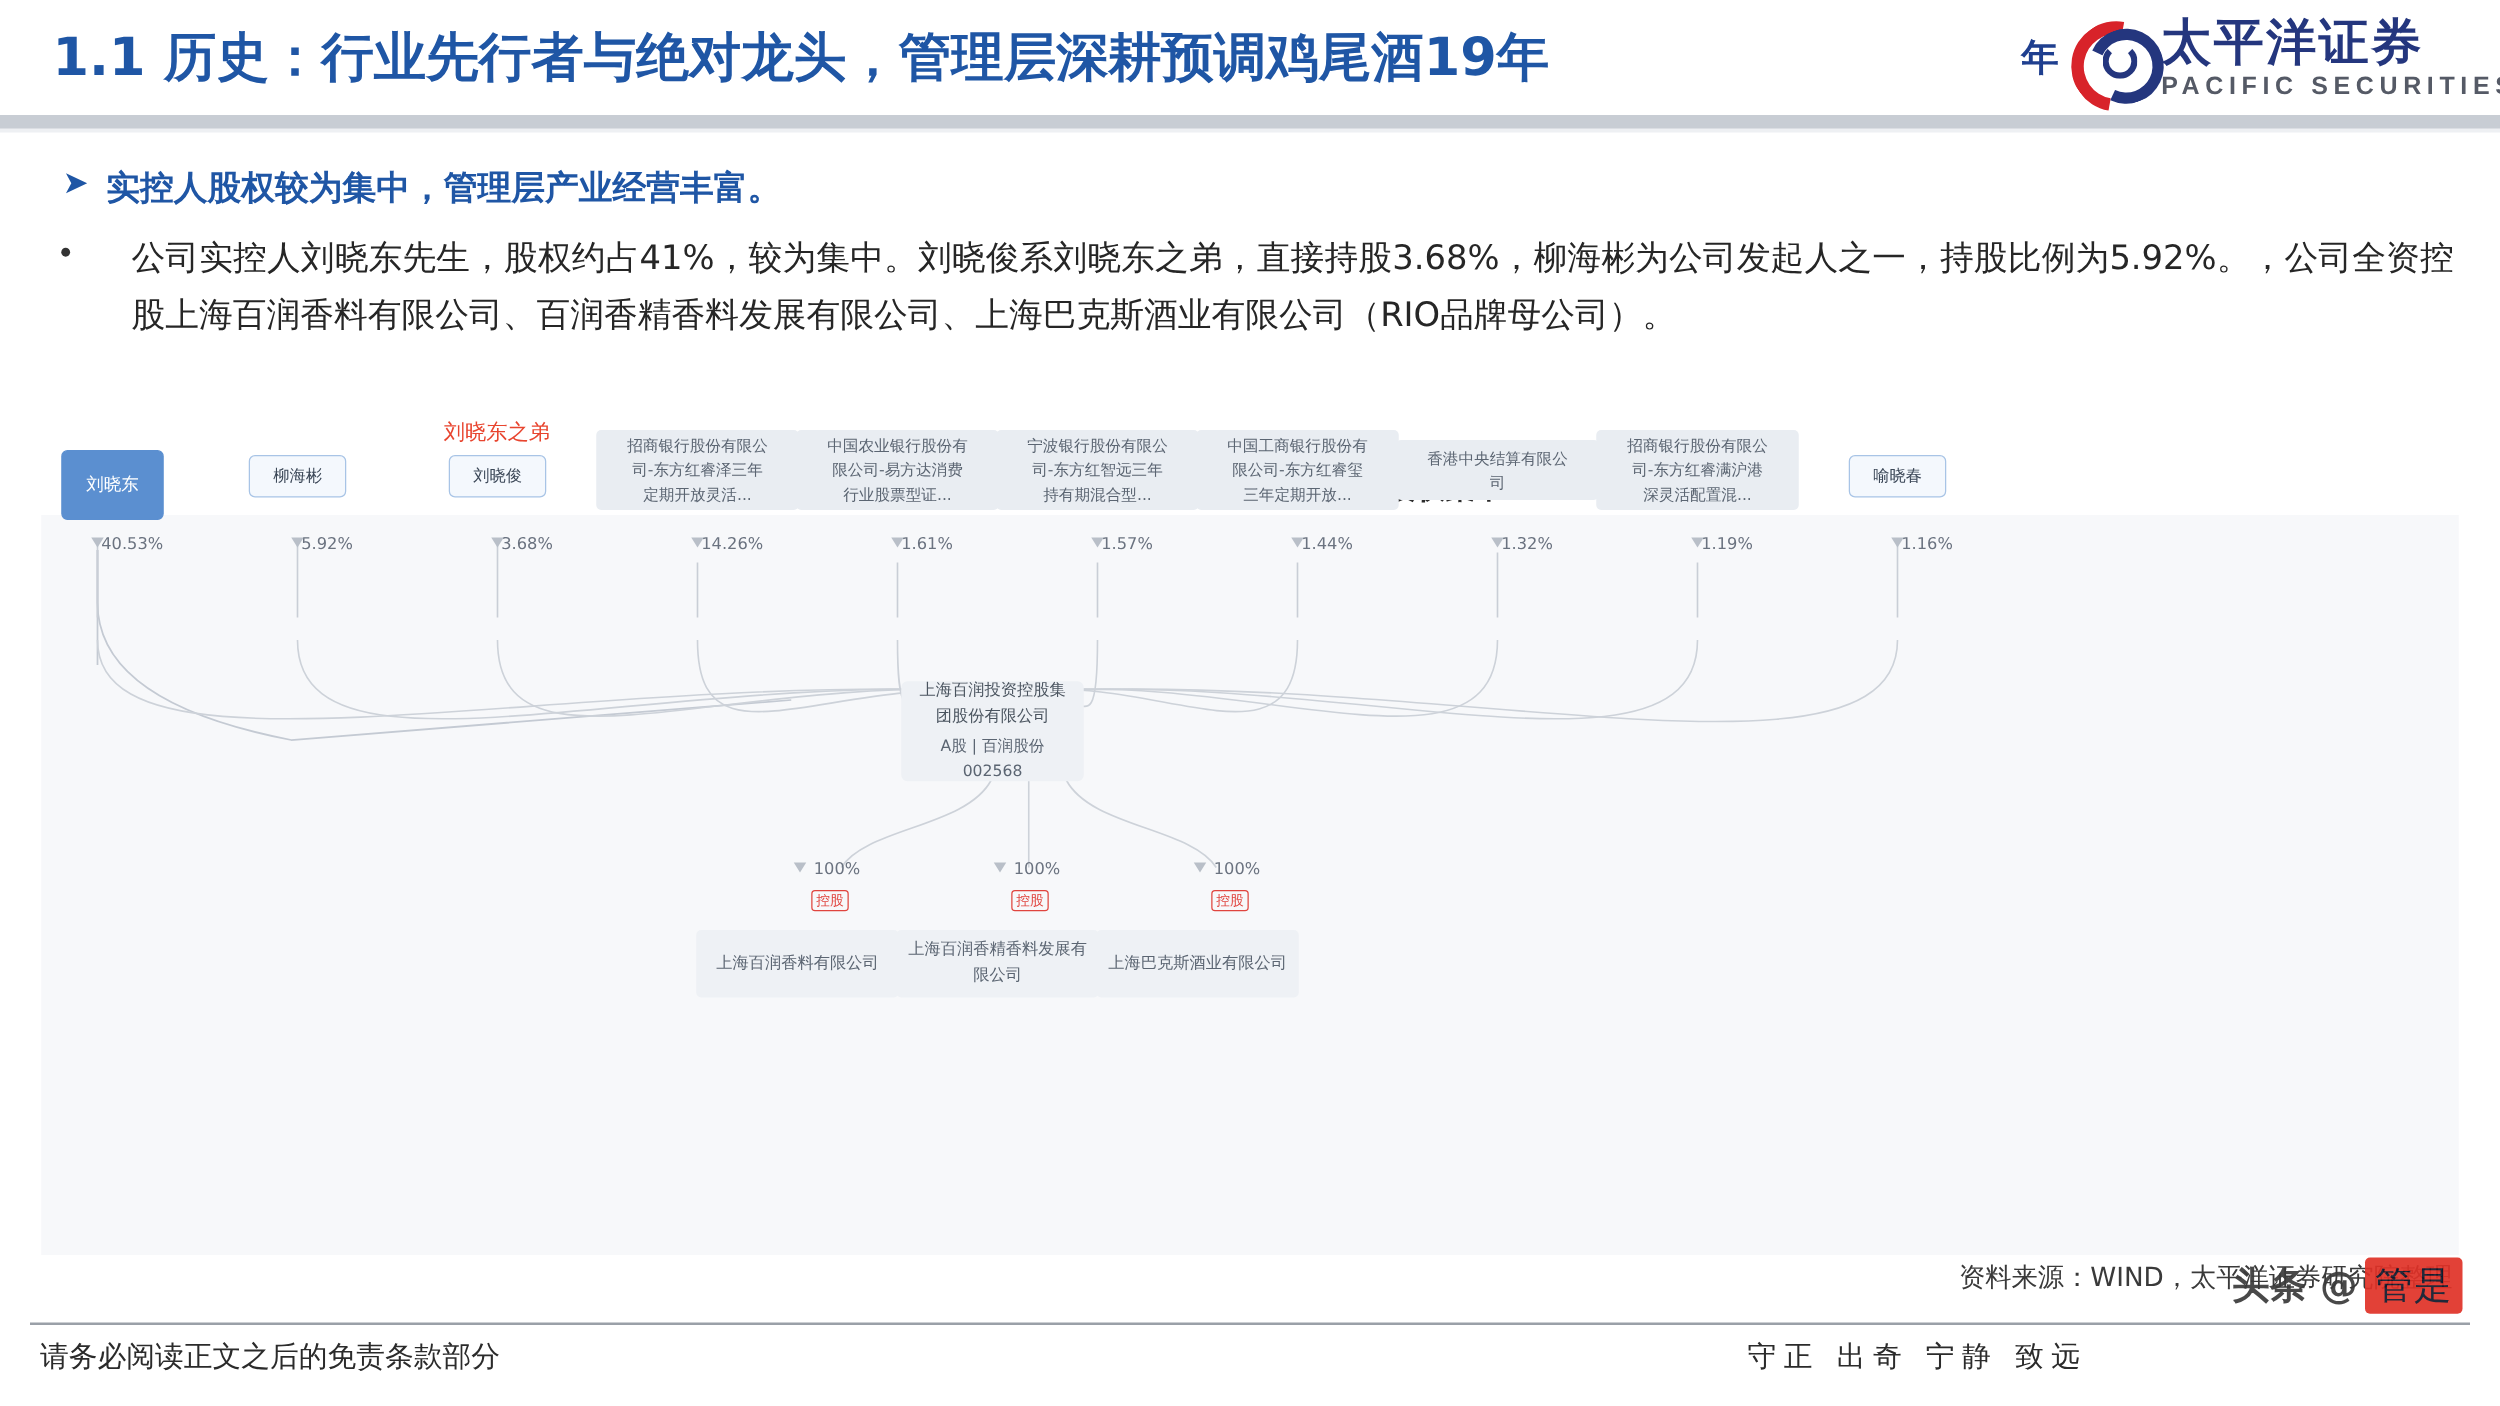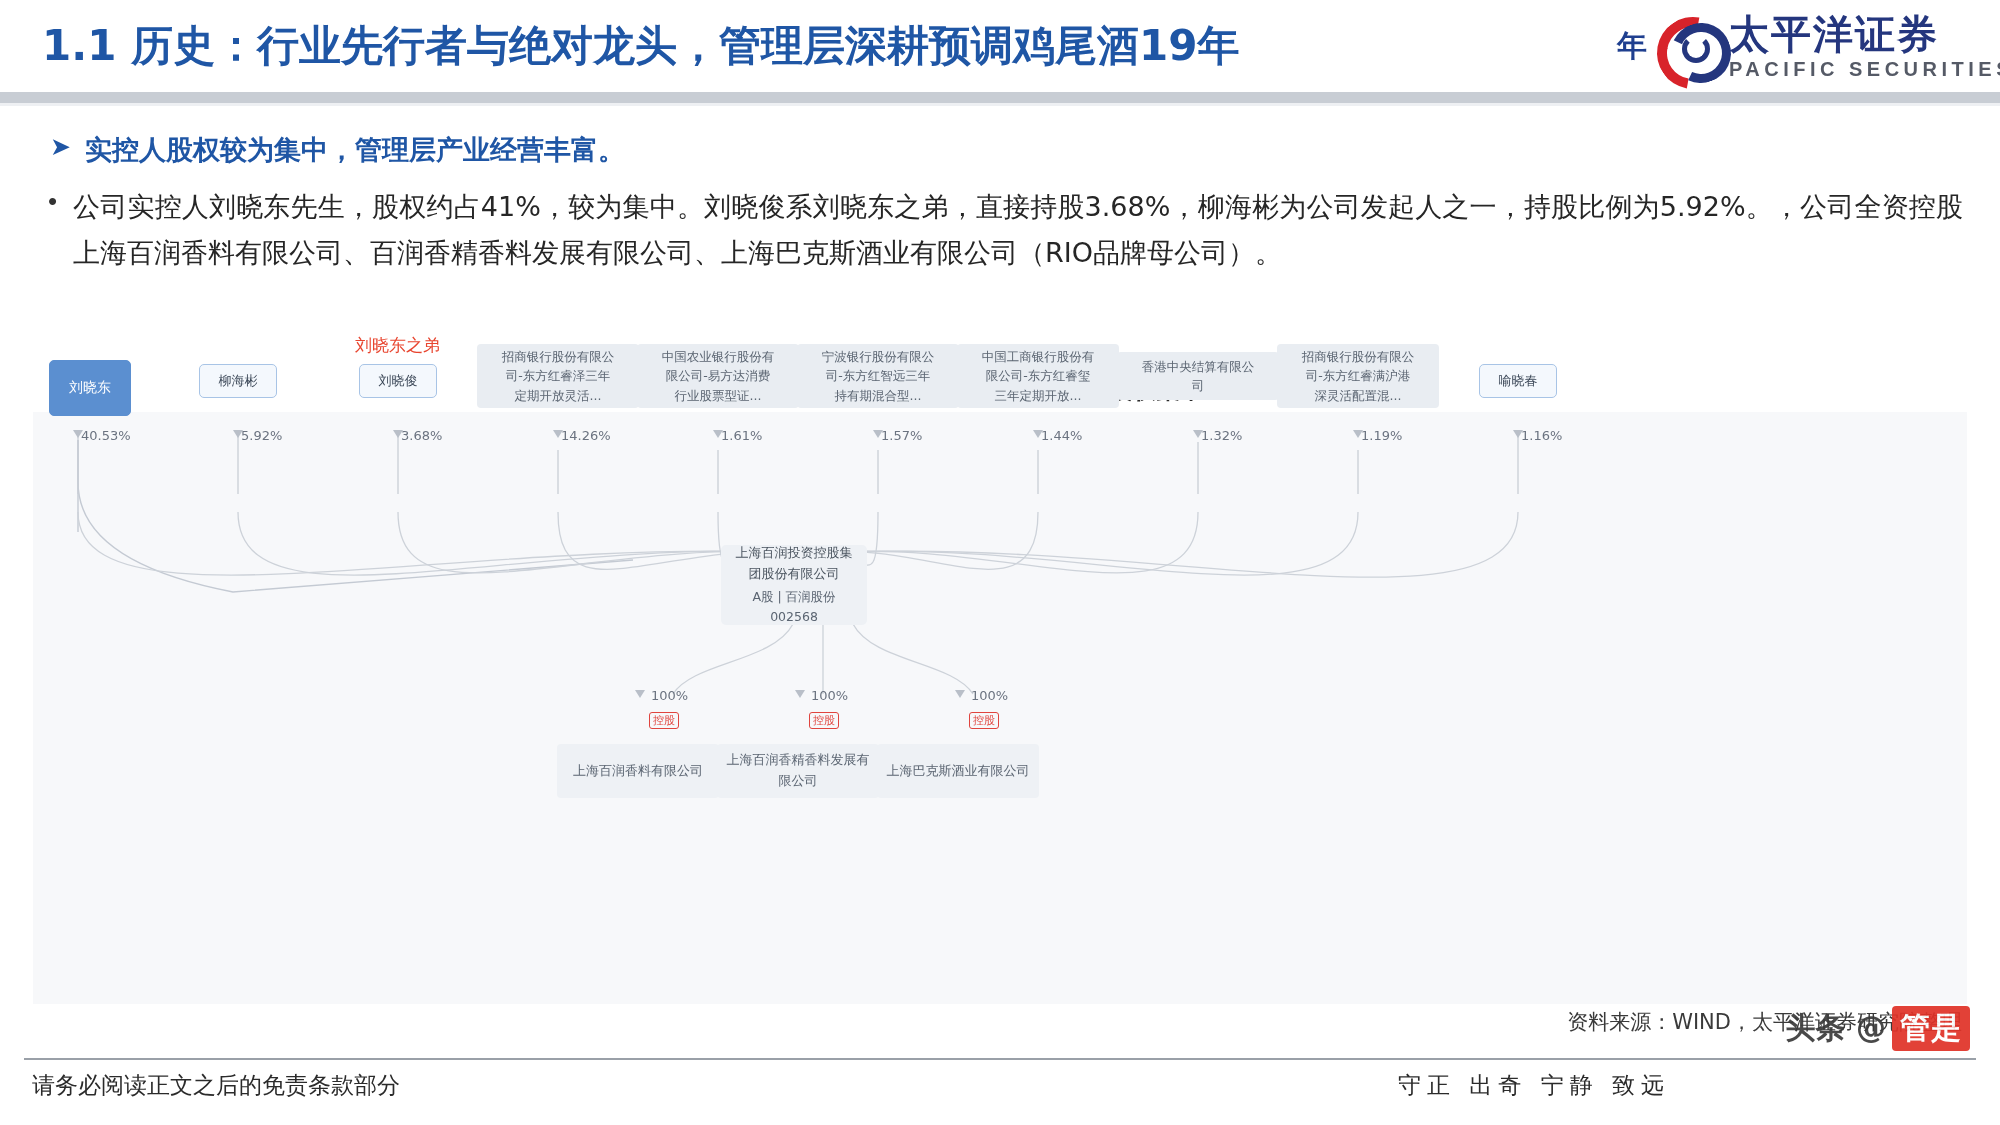--- a/index.html
+++ b/index.html
@@ -83,20 +83,21 @@
   }
   #para1{
     position:absolute;left:48px;top:184px;width:1915px;
     display:flex;align-items:flex-start;gap:16px;
   }
   #para1 .dotmark{font-size:26px;color:#333;line-height:1.35;}
   #para1 .ptxt{
     font-size:27px;color:#262626;line-height:1.72;
     font-family:"DejaVu Sans","Liberation Sans",sans-serif;
     text-align:justify;
+    margin-left:32px;
   }
 
   
   #fig-title{
     position:absolute;left:0;top:374px;width:2000px;text-align:center;
     font-size:24px;font-weight:bold;color:#2b2b2b;
     font-family:"DejaVu Sans","Liberation Sans",sans-serif;
   }
   #chart{
     position:absolute;left:33px;top:412px;width:1934px;height:592px;
@@ -182,21 +183,21 @@
   }
   
   #watermark{
     position:absolute;right:30px;top:1006px;
     display:flex;align-items:center;gap:6px;
     font-family:"DejaVu Sans","Liberation Sans",sans-serif;
     opacity:.92;
   }
   #wm-text{font-size:30px;color:#3a3a3a;font-weight:bold;}
   #wm-box{
-    background:#e03127;color:#ffffff;font-size:30px;font-weight:bold;
+    background:#e03127;color:#0f172a;font-size:30px;font-weight:normal;
     padding:2px 8px;border-radius:4px;letter-spacing:1px;
   }
 </style>
 </head>
 <body>
 
 <div id="header">
   <div id="header-title">1.1 历史：行业先行者与绝对龙头，管理层深耕预调鸡尾酒19年</div>
 
   <div id="logo">

